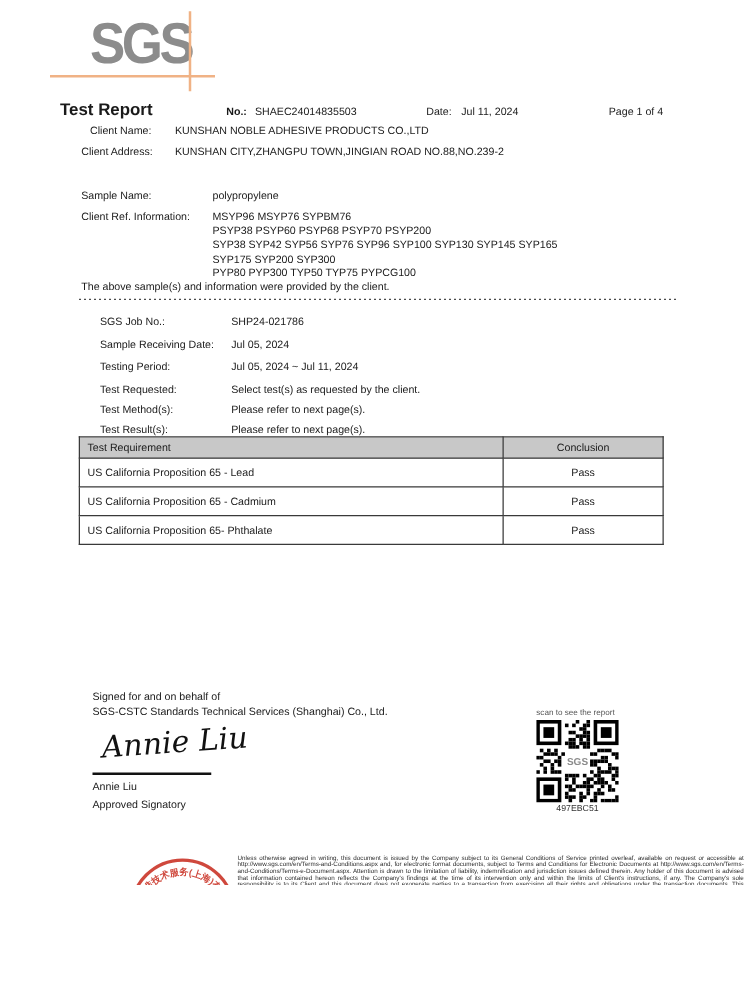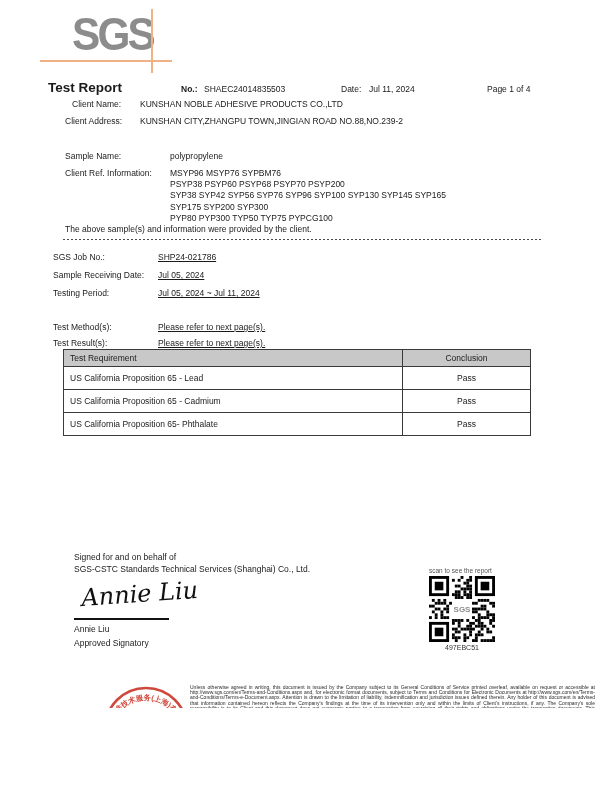--- a/index.html
+++ b/index.html
@@ -31,21 +31,21 @@
 
   #sample-name-label{left:65px;top:151px;}
   #sample-name-value{left:170px;top:151px;}
   #ref-label{left:65px;top:168px;}
   #ref-lines{left:170px;top:168px;line-height:11.2px;font-size:8.5px;}
   #sample-note{left:65px;top:224px;}
 
   #dash-sep{left:63px;top:239px;width:478px;height:1px;
     background:repeating-linear-gradient(90deg,#4a4a4a 0 2px,transparent 2px 4px);}
 
-  .job-row{left:53px;font-size:8.5px;width:480px;text-decoration:underline;}
+  .job-row{left:80px;font-size:8.5px;width:480px;}
   .job-row .jl{display:inline-block;width:105px;font-size:8.5px;}
   .job-row .jv{font-size:8.5px;}
 
   
   #results-table{left:63px;top:349px;width:468px;border-collapse:collapse;
     font-size:8.5px;}
   #results-table th,#results-table td{border:1px solid #3a3a3a;}
   #results-table th{background:#c8c8c8;font-weight:normal;text-align:left;
     padding:2px 6px;height:12px;}
   #results-table th.conc,#results-table td.conc{text-align:center;width:115px;}
@@ -121,20 +121,23 @@
   <div class="abs" id="dash-sep"></div>
 
   <div class="abs job-row" style="top:252px">
     <span class="jl">SGS Job No.:</span><span class="jv">SHP24-021786</span>
   </div>
   <div class="abs job-row" style="top:270px">
     <span class="jl">Sample Receiving Date:</span><span class="jv">Jul 05, 2024</span>
   </div>
   <div class="abs job-row" style="top:288px">
     <span class="jl">Testing Period:</span><span class="jv">Jul 05, 2024 ~ Jul 11, 2024</span>
+  </div>
+  <div class="abs job-row" style="top:306px">
+    <span class="jl">Test Requested:</span><span class="jv">Select test(s) as requested by the client.</span>
   </div>
   <div class="abs job-row" style="top:322px">
     <span class="jl">Test Method(s):</span><span class="jv">Please refer to next page(s).</span>
   </div>
   <div class="abs job-row" style="top:338px">
     <span class="jl">Test Result(s):</span><span class="jv">Please refer to next page(s).</span>
   </div>
 
   <table class="abs" id="results-table">
     <thead>

